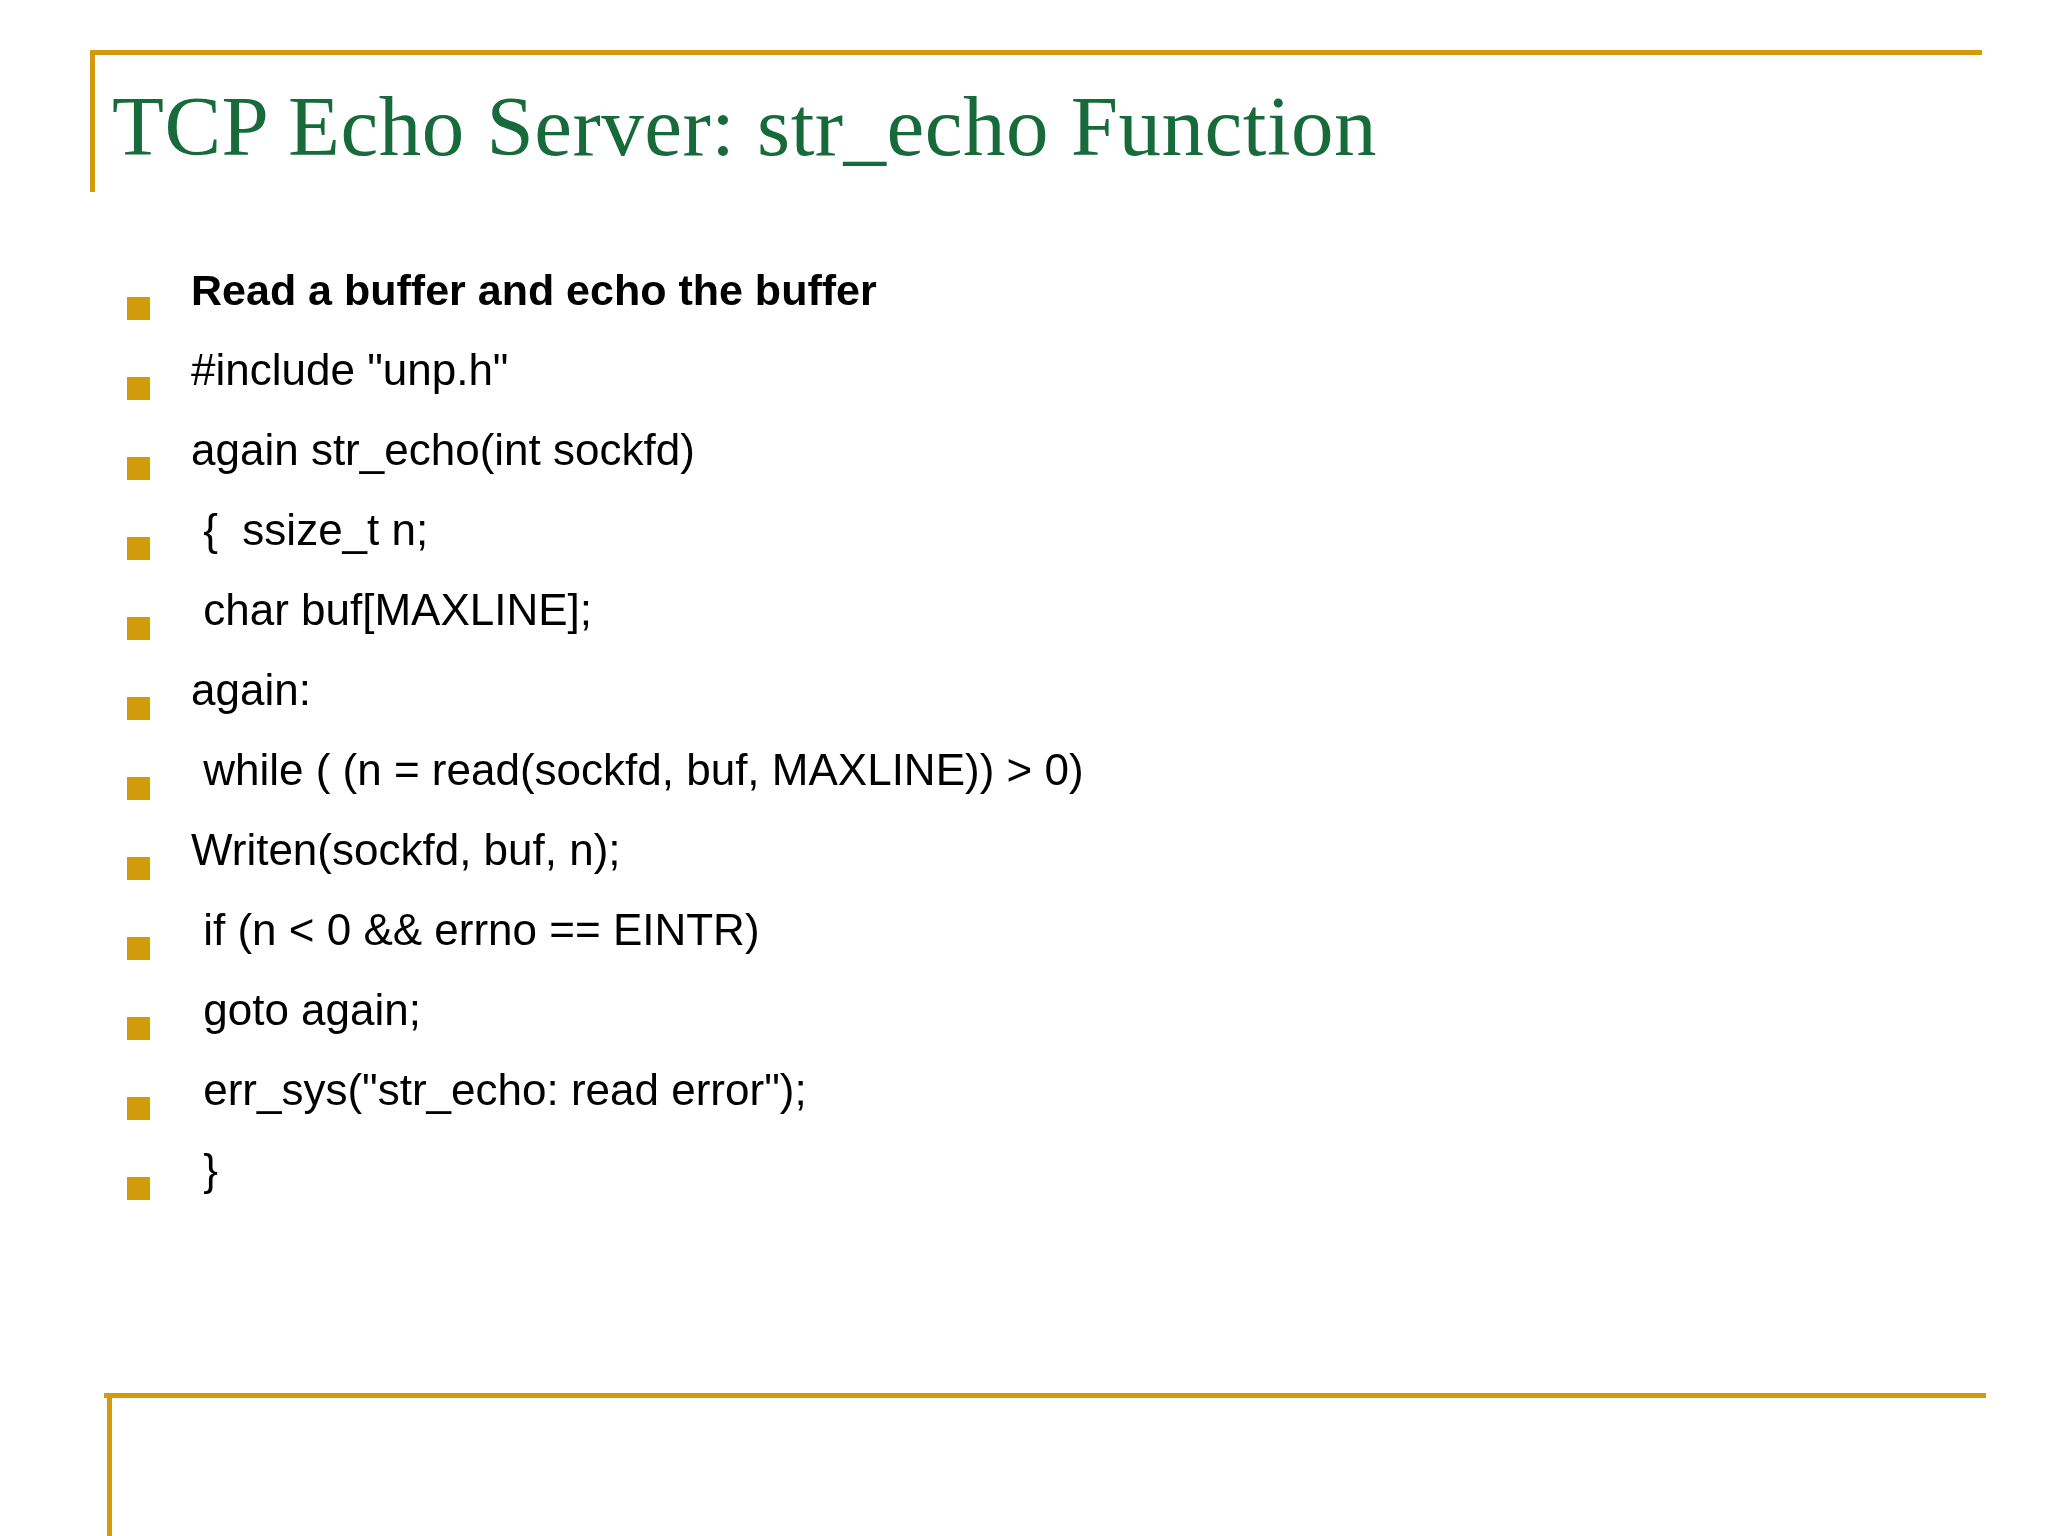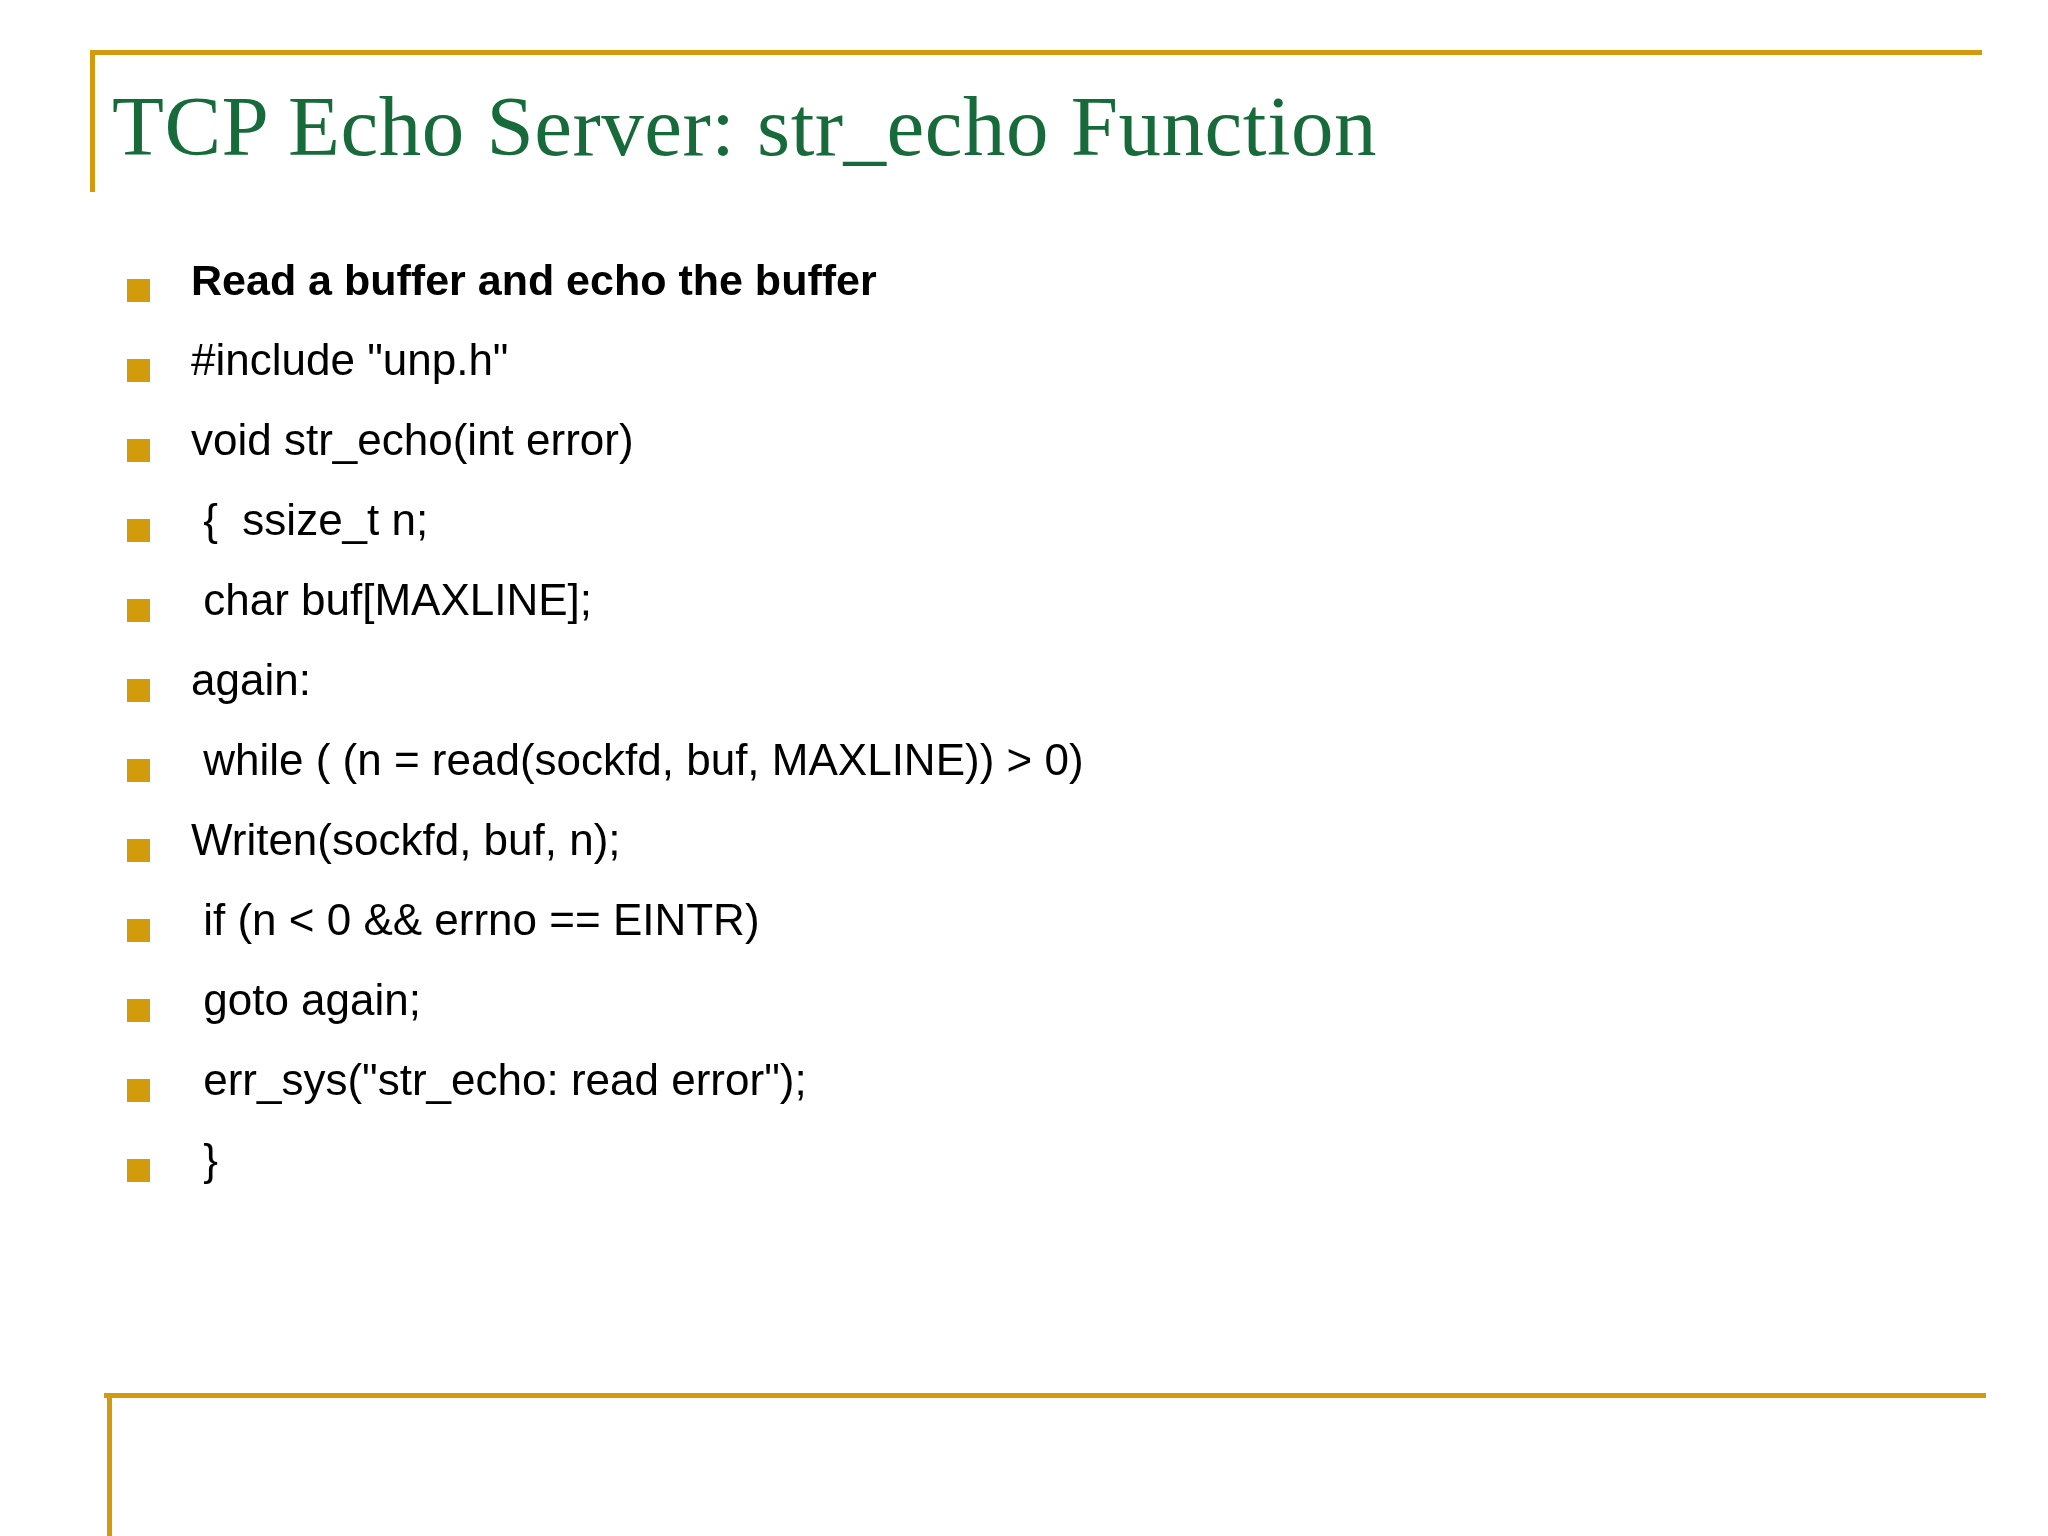--- a/index.html
+++ b/index.html
@@ -71,21 +71,21 @@
   
   #body {
     position: absolute;
     left: 0;
     top: 240px;
     width: 2048px;
   }
   .bullet-row {
     position: relative;
     display: flex;
-    align-items: center;
+    align-items: flex-end;
     height: 80px;
     padding-left: 127px;
   }
   .bullet-marker {
     flex: 0 0 auto;
     width: 23px;
     height: 23px;
     background: #D19B0C;
     margin-top: 20px;
     margin-right: 41px;
@@ -119,21 +119,21 @@
       <div class="bullet-row">
         <span class="bullet-marker" style="background: rgb(209, 155, 12);"></span>
         <span class="bullet-text bold">Read a buffer and echo the buffer</span>
       </div>
       <div class="bullet-row">
         <span class="bullet-marker" style="background: rgb(209, 155, 12);"></span>
         <span class="bullet-text">#include "unp.h"</span>
       </div>
       <div class="bullet-row">
         <span class="bullet-marker" style="background: rgb(209, 155, 12);"></span>
-        <span class="bullet-text">void str_echo(int error)</span>
+        <span class="bullet-text">again str_echo(int sockfd)</span>
       </div>
       <div class="bullet-row">
         <span class="bullet-marker" style="background: rgb(209, 155, 12);"></span>
         <span class="bullet-text"> {  ssize_t n;</span>
       </div>
       <div class="bullet-row">
         <span class="bullet-marker" style="background: rgb(209, 155, 12);"></span>
         <span class="bullet-text"> char buf[MAXLINE];</span>
       </div>
       <div class="bullet-row">

